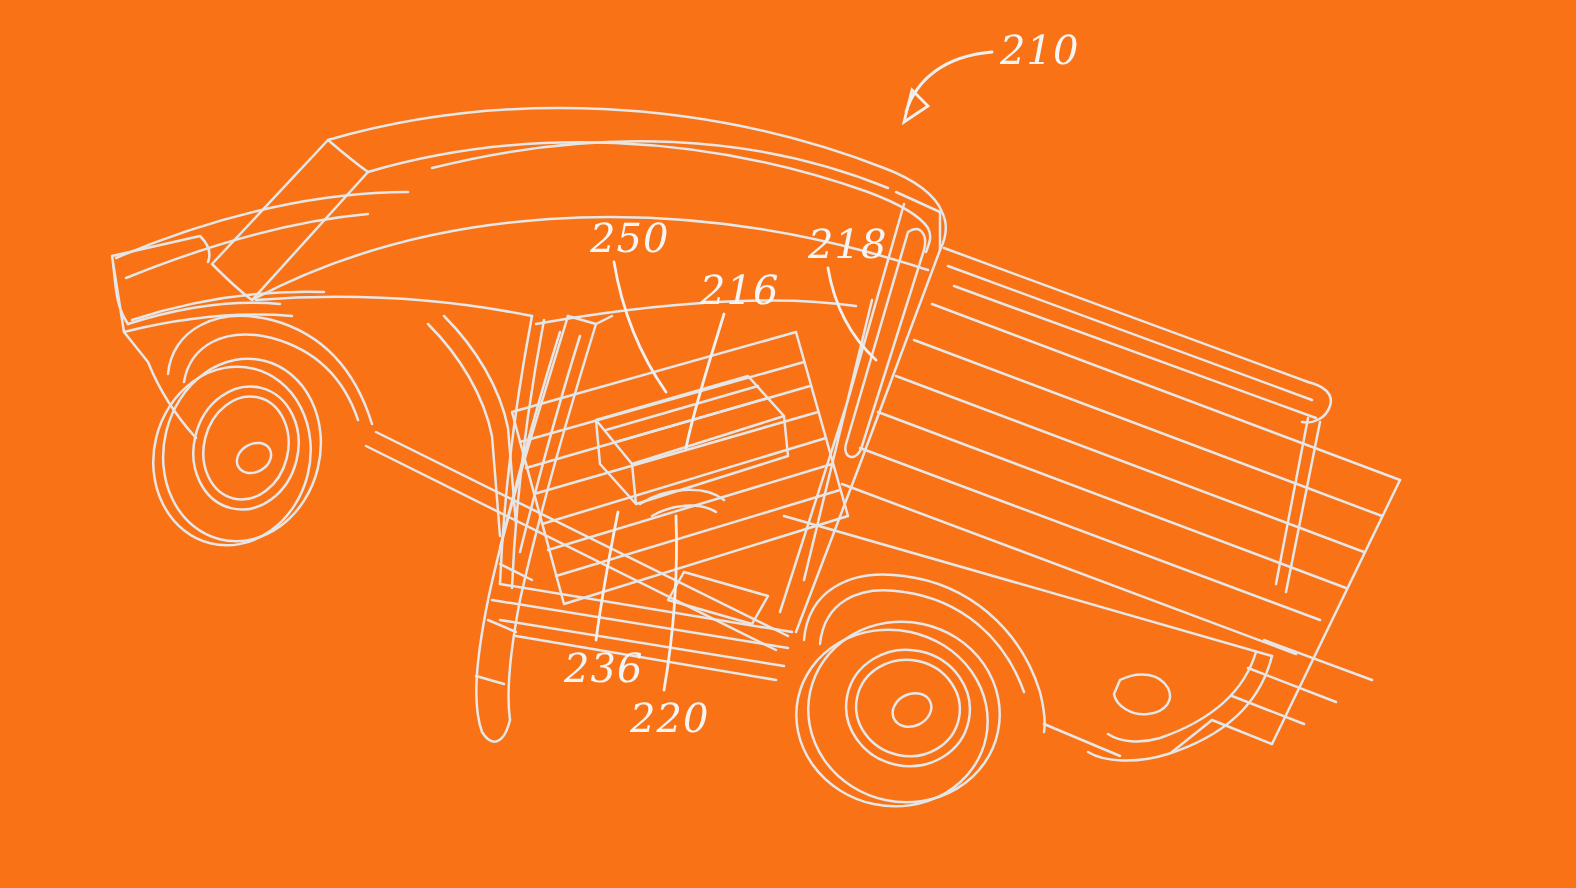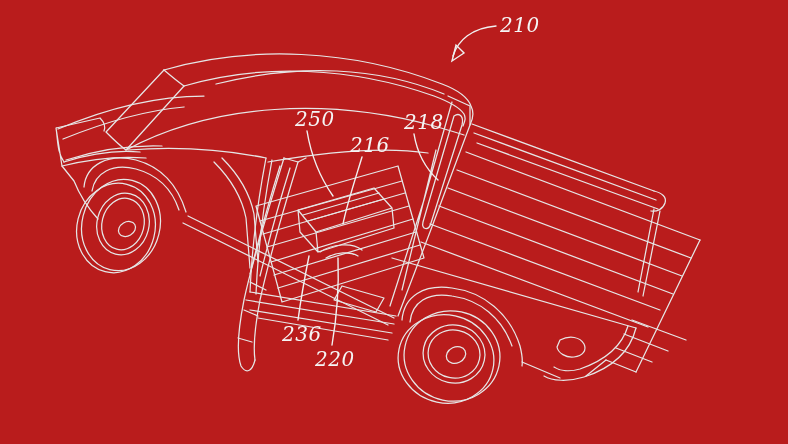--- a/index.html
+++ b/index.html
@@ -1,17 +1,17 @@
 <!DOCTYPE html>
 <html><head>
 <meta charset="utf-8">
 <style>
   html,body{margin:0;padding:0;background:#000;}
   .stage{
-    position:relative;width:788px;height:444px;background:#b91c1c;overflow:hidden;
+    position:relative;width:788px;height:444px;background:#f97316;overflow:hidden;
     font-family:"DejaVu Serif", serif;
   }
   .stage svg{position:absolute;inset:0;display:block;}
   .lineart path, .lineart ellipse{
     fill:none;stroke:#e6e6e6;stroke-width:1.25;stroke-linecap:round;stroke-linejoin:round;
   }
   .ref-label{
     fill:#f5f5f5;stroke:none;font-family:"DejaVu Serif", serif;
     font-style:italic;font-size:20px;letter-spacing:0.5px;
   }

